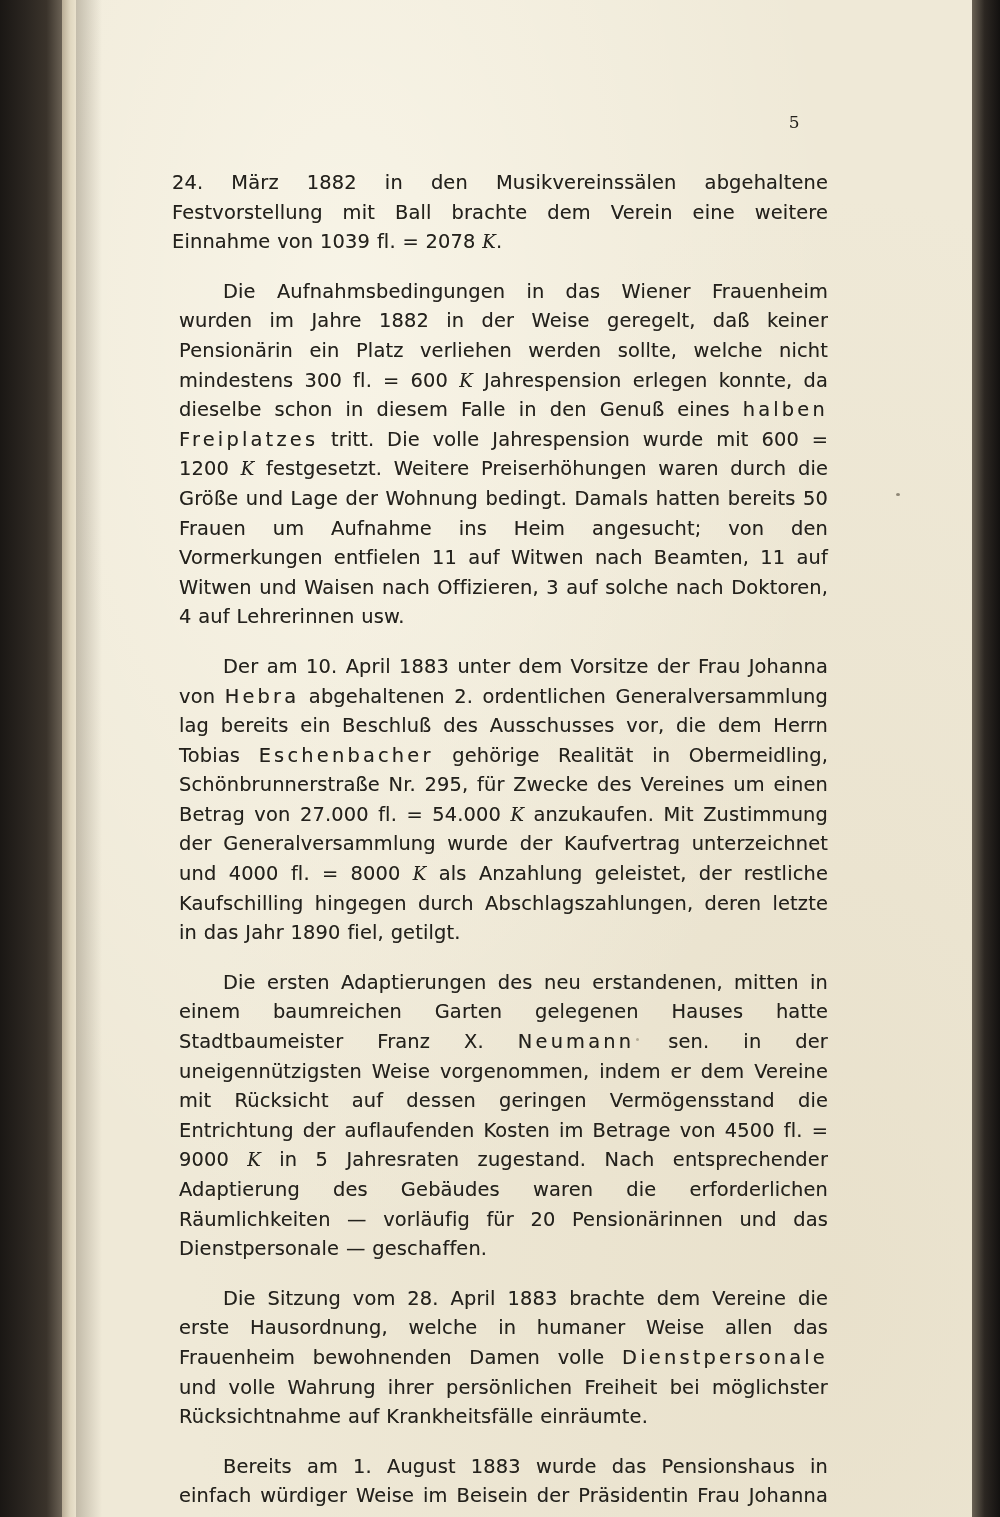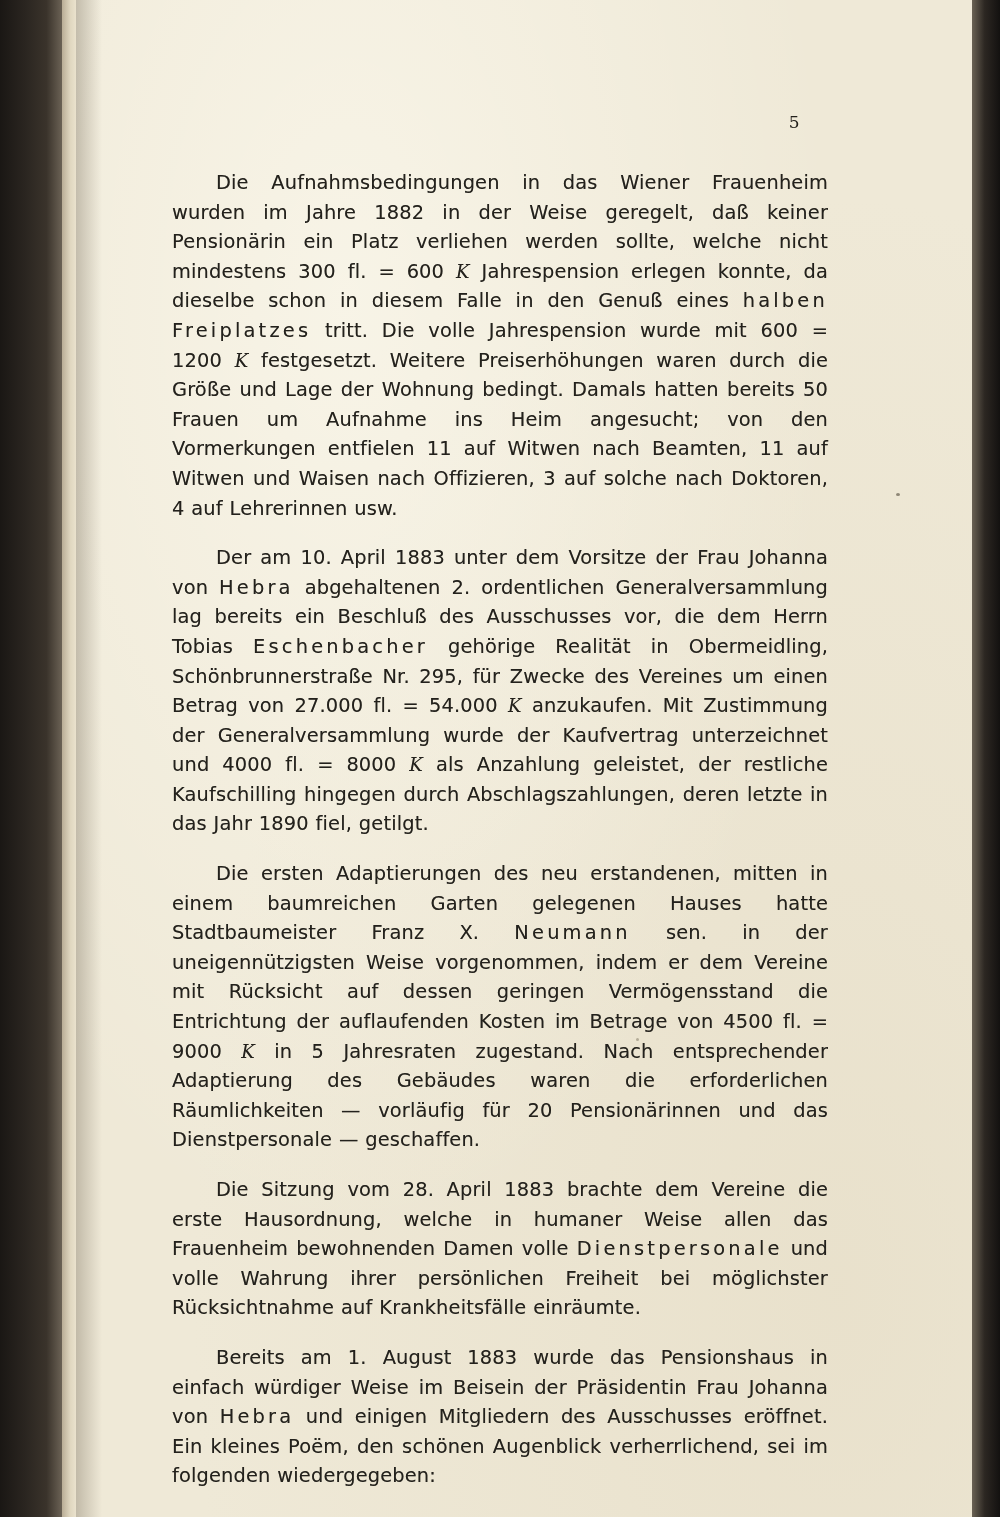--- a/index.html
+++ b/index.html
@@ -83,20 +83,21 @@
     line-height: 29.6px;
     text-align: justify;
     text-justify: inter-word;
     letter-spacing: 0.15px;
     word-spacing: 0.5px;
     color: #23211c;
     text-shadow: 0 0 0.6px rgba(35,33,28,0.35);
   }
   p.para.indent {
     text-indent: 44px;
+    margin-left: 7px;
   }
   p.para.last {
     margin-bottom: 0;
   }
   .sp {
     letter-spacing: 3.2px;
   }
   .kr {
     font-family: "DejaVu Serif", serif;
     font-style: italic;
@@ -148,20 +149,21 @@
   <div class="page">
     <div class="page-inner"></div>
 
     <div class="folio">5</div>
 
     <div class="speck1"></div>
     <div class="speck2"></div>
 
     <div class="textblock">
 
+      <p class="para">24. März 1882 in den Musikvereinssälen abgehaltene Festvorstellung mit Ball brachte dem Verein eine weitere Einnahme von 1039 fl. <span class="eq">=</span> 2078 <span class="kr">K</span>.</p>
 
       <p class="para indent">Die Aufnahmsbedingungen in das Wiener Frauenheim wurden im Jahre 1882 in der Weise geregelt, daß keiner Pensionärin ein Platz verliehen werden sollte, welche nicht mindestens 300 fl. <span class="eq">=</span> 600 <span class="kr">K</span> Jahrespension erlegen konnte, da dieselbe schon in diesem Falle in den Genuß eines <span class="sp">halben Freiplatzes</span> tritt. Die volle Jahrespension wurde mit 600 <span class="eq">=</span> 1200 <span class="kr">K</span> festgesetzt. Weitere Preiserhöhungen waren durch die Größe und Lage der Wohnung bedingt. Damals hatten bereits 50 Frauen um Aufnahme ins Heim angesucht; von den Vormerkungen entfielen 11 auf Witwen nach Beamten, 11 auf Witwen und Waisen nach Offizieren, 3 auf solche nach Doktoren, 4 auf Lehrerinnen usw.</p>
 
       <p class="para indent">Der am 10. April 1883 unter dem Vorsitze der Frau Johanna von <span class="sp">Hebra</span> abgehaltenen 2. ordentlichen Generalversammlung lag bereits ein Beschluß des Ausschusses vor, die dem Herrn Tobias <span class="sp">Eschenbacher</span> gehörige Realität in Obermeidling, Schönbrunnerstraße Nr. 295, für Zwecke des Vereines um einen Betrag von 27.000 fl. <span class="eq">=</span> 54.000 <span class="kr">K</span> anzukaufen. Mit Zustimmung der Generalversammlung wurde der Kaufvertrag unterzeichnet und 4000 fl. <span class="eq">=</span> 8000 <span class="kr">K</span> als Anzahlung geleistet, der restliche Kaufschilling hingegen durch Abschlagszahlungen, deren letzte in das Jahr 1890 fiel, getilgt.</p>
 
       <p class="para indent">Die ersten Adaptierungen des neu erstandenen, mitten in einem baumreichen Garten gelegenen Hauses hatte Stadtbaumeister Franz X. <span class="sp">Neumann</span> sen. in der uneigennützigsten Weise vorgenommen, indem er dem Vereine mit Rücksicht auf dessen geringen Vermögensstand die Entrichtung der auflaufenden Kosten im Betrage von 4500 fl. <span class="eq">=</span> 9000 <span class="kr">K</span> in 5 Jahresraten zugestand. Nach entsprechender Adaptierung des Gebäudes waren die erforderlichen Räumlichkeiten — vorläufig für 20 Pensionärinnen und das Dienstpersonale — geschaffen.</p>
 
       <p class="para indent">Die Sitzung vom 28. April 1883 brachte dem Vereine die erste Hausordnung, welche in humaner Weise allen das Frauenheim bewohnenden Damen volle <span class="sp">Dienstpersonale</span> und volle Wahrung ihrer persönlichen Freiheit bei möglichster Rücksichtnahme auf Krankheitsfälle einräumte.</p>
 
       <p class="para indent last">Bereits am 1. August 1883 wurde das Pensionshaus in einfach würdiger Weise im Beisein der Präsidentin Frau Johanna von <span class="sp">Hebra</span> und einigen Mitgliedern des Ausschusses eröffnet. Ein kleines Poëm, den schönen Augenblick verherrlichend, sei im folgenden wiedergegeben:</p>

